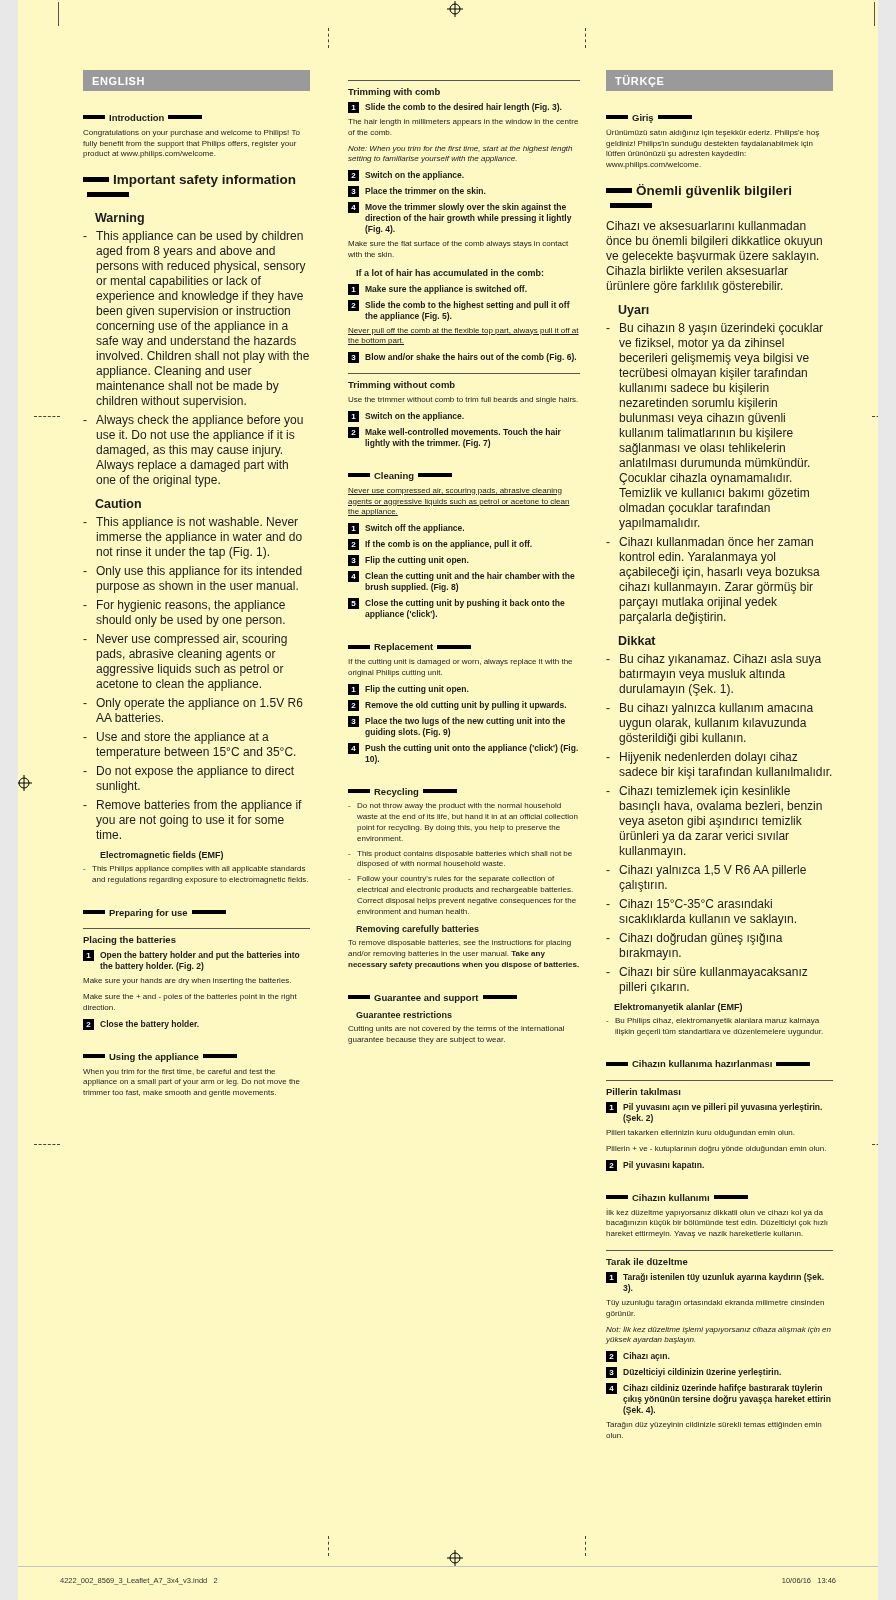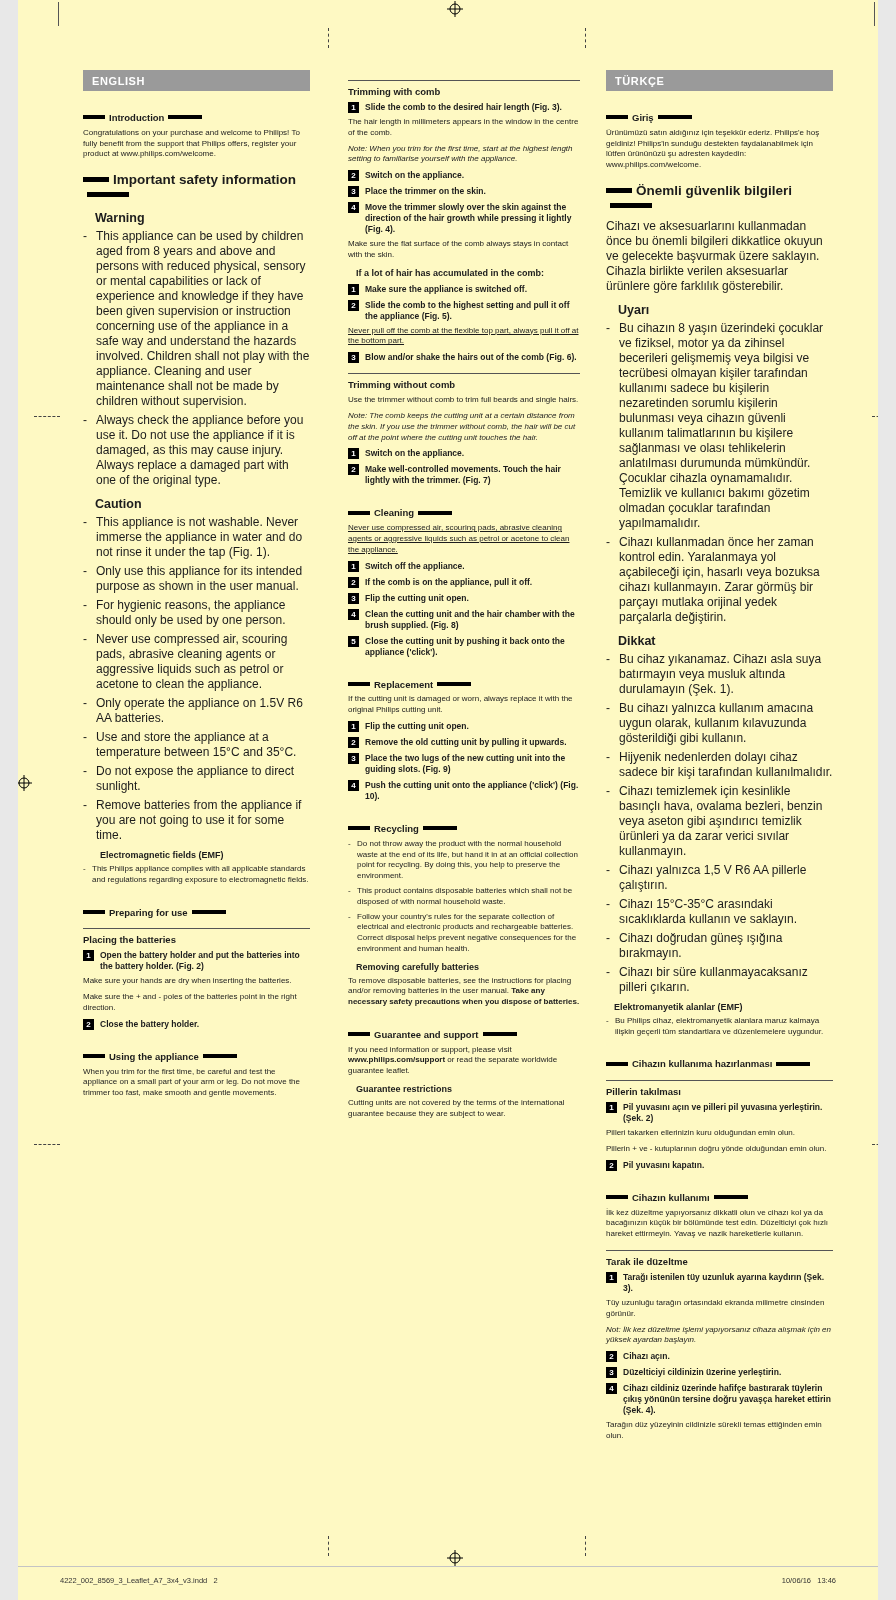--- a/index.html
+++ b/index.html
@@ -195,21 +195,20 @@
           <span class="step-num">2</span>
           <span class="step-text">Slide the comb to the highest setting and pull it off the appliance (Fig. 5).</span>
         </div>
         <div class="p small underline">Never pull off the comb at the flexible top part, always pull it off at the bottom part.</div>
         <div class="step">
           <span class="step-num">3</span>
           <span class="step-text">Blow and/or shake the hairs out of the comb (Fig. 6).</span>
         </div>
         <div class="h2">Trimming without comb</div>
         <div class="p small">Use the trimmer without comb to trim full beards and single hairs.</div>
-        <div class="p small italic">Note: The comb keeps the cutting unit at a certain distance from the skin. If you use the trimmer without comb, the hair will be cut off at the point where the cutting unit touches the hair.</div>
         <div class="step">
           <span class="step-num">1</span>
           <span class="step-text">Switch on the appliance.</span>
         </div>
         <div class="step">
           <span class="step-num">2</span>
           <span class="step-text">Make well-controlled movements. Touch the hair lightly with the trimmer.  (Fig. 7)</span>
         </div>
         <div class="h1 small"><span class="bar"></span><span class="h1-text">Cleaning</span><span class="bar bar-end"></span></div>
         <div class="p small underline">Never use compressed air, scouring pads, abrasive cleaning agents or aggressive liquids such as petrol or acetone to clean the appliance.</div>
@@ -260,21 +259,20 @@
           <span class="dash">-</span>
           <span class="li-text">This product contains disposable batteries which shall not be disposed of with normal household waste.</span>
         </div>
         <div class="li small">
           <span class="dash">-</span>
           <span class="li-text">Follow your country's rules for the separate collection of electrical and electronic products and rechargeable batteries. Correct disposal helps prevent negative consequences for the environment and human health.</span>
         </div>
         <div class="h3 small">Removing carefully batteries</div>
         <div class="p small"><span>To remove disposable batteries, see the instructions for placing and/or removing batteries in the user manual. </span><span style="font-weight: bold;">Take any necessary safety precautions when you dispose of batteries.</span></div>
         <div class="h1 small"><span class="bar"></span><span class="h1-text">Guarantee and support</span><span class="bar bar-end"></span></div>
-        <div class="p small"><span>If you need information or support, please visit </span><span style="font-weight: bold;">www.philips.com/support</span><span> or read the separate worldwide guarantee leaflet.</span></div>
         <div class="h3 small">Guarantee restrictions</div>
         <div class="p small">Cutting units are not covered by the terms of the international guarantee because they are subject to wear.</div>
       </div>
     <div class="col col-2">
         <div class="lang-bar">TÜRKÇE</div>
         <div class="h1 small"><span class="bar"></span><span class="h1-text">Giriş</span><span class="bar bar-end"></span></div>
         <div class="p small">Ürünümüzü satın aldığınız için teşekkür ederiz. Philips'e hoş geldiniz! Philips'in sunduğu destekten faydalanabilmek için lütfen ürününüzü şu adresten kaydedin: www.philips.com/welcome.</div>
         <div class="h1 large"><span class="bar"></span><span class="h1-text">Önemli güvenlik bilgileri</span><span class="bar bar-end"></span></div>
         <div class="p large">Cihazı ve aksesuarlarını kullanmadan önce bu önemli bilgileri dikkatlice okuyun ve gelecekte başvurmak üzere saklayın. Cihazla birlikte verilen aksesuarlar ürünlere göre farklılık gösterebilir.</div>
         <div class="h3 large">Uyarı</div>

